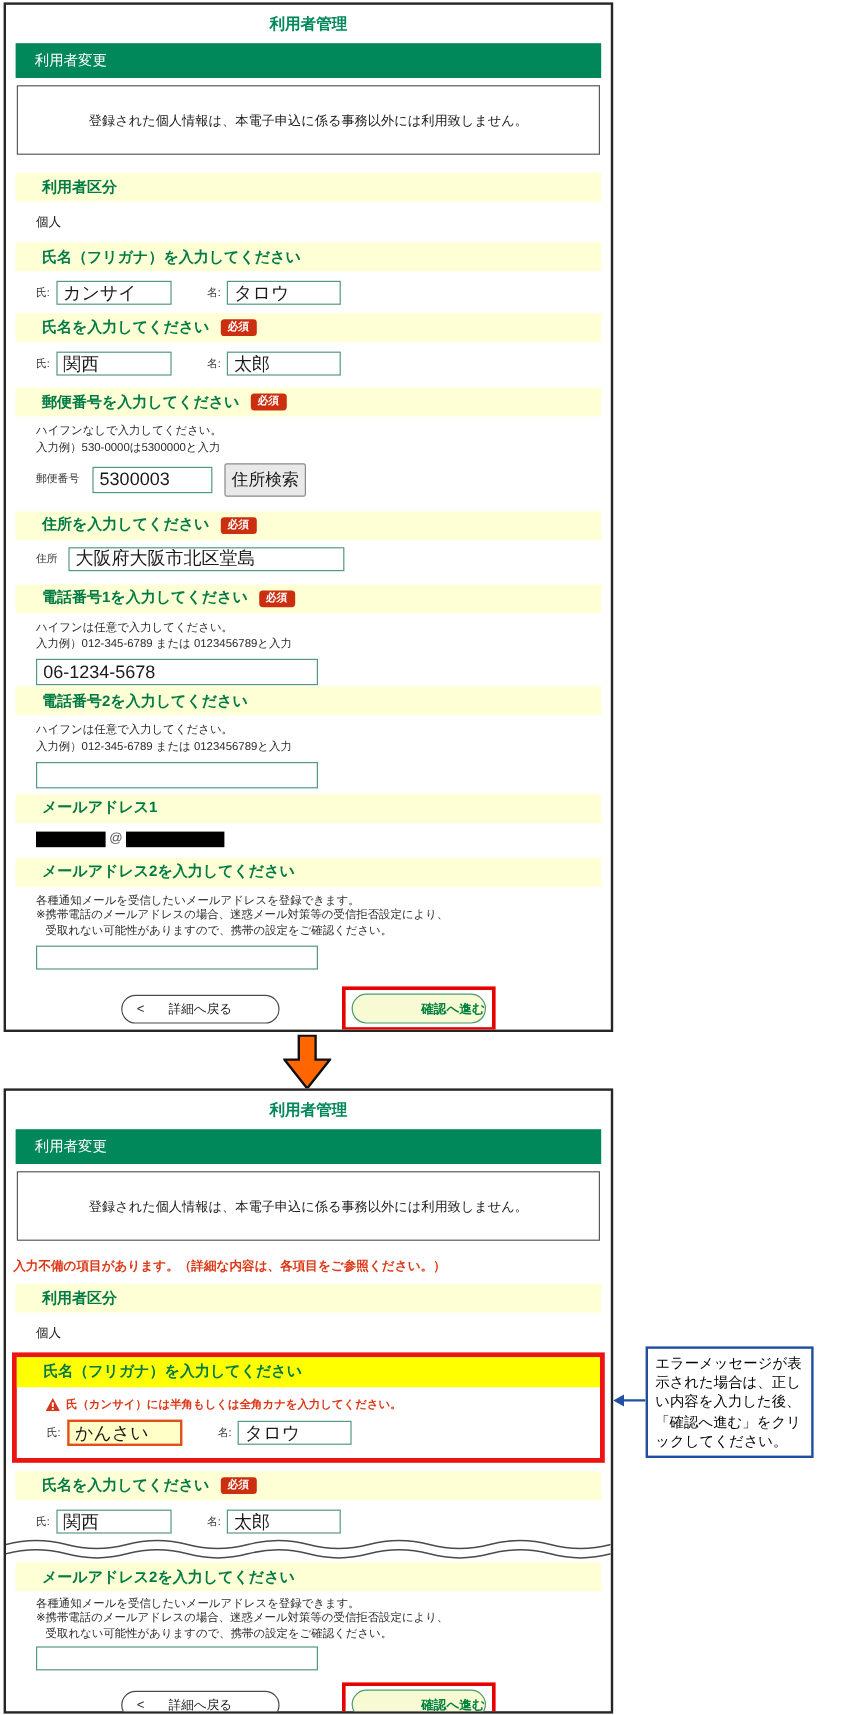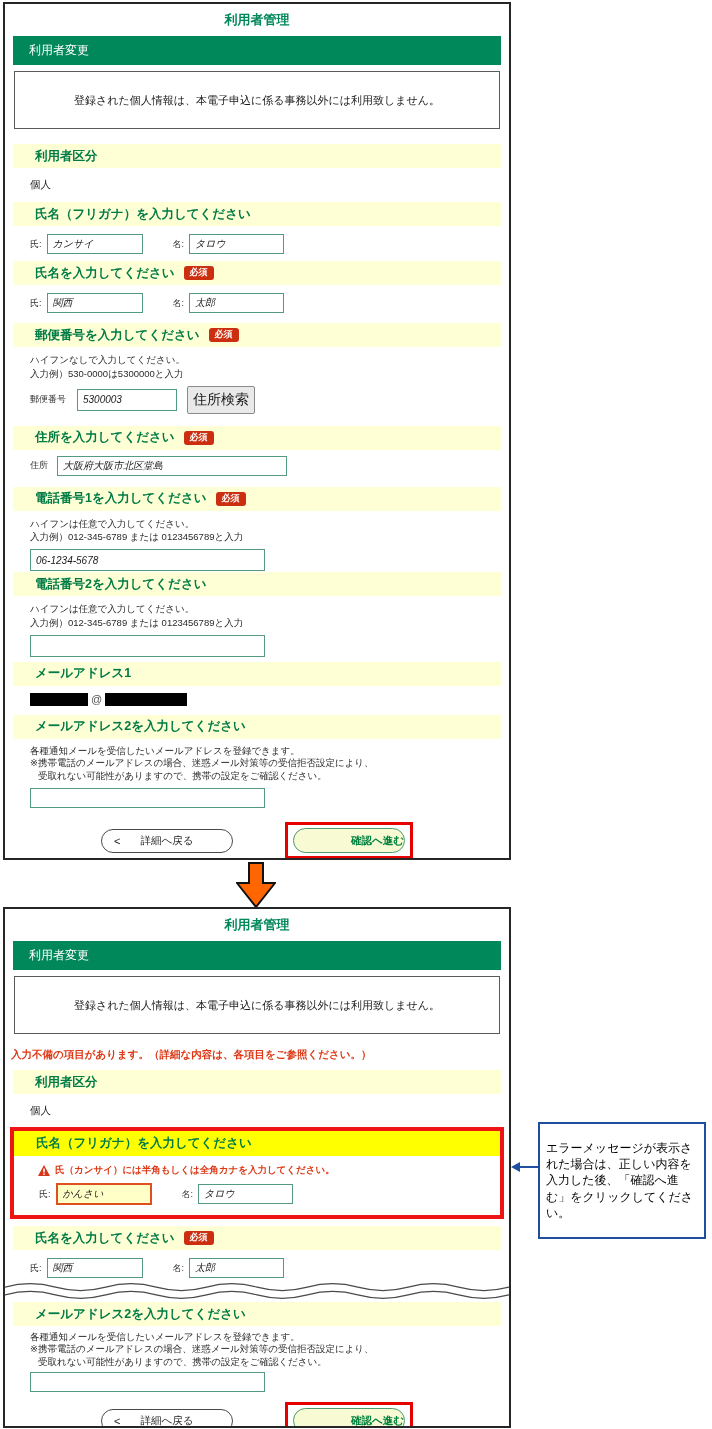--- a/index.html
+++ b/index.html
@@ -21,22 +21,22 @@
     margin:6px 9px 0; border:1px solid #5A5A5A; height:58px;
     display:flex; align-items:center; justify-content:center; font-size:11px; color:#1A1A1A;
   }
   .band { margin:0 8px; background:#FFFFD6; display:flex; align-items:center; gap:9px; padding-left:22px; height:24px; }
   .band-title { color:#007B46; font-weight:bold; font-size:12.5px; }
   .badge { background:#CC2F10; color:#fff; font-size:9px; font-weight:bold; padding:2px 6px 3px; border-radius:3px; line-height:1; }
   .value-text { margin:10px 0 0 25px; font-size:10.5px; color:#1A1A1A; }
   .field-row { margin:8px 0 0 25px; display:flex; align-items:center; }
   .small-label { font-size:9px; color:#333; margin-right:5px; }
   .text-input {
-    border:1px solid #55997F; height:20px; font-size:10px; padding:0 5px;
-    font-family:inherit; background:#fff; color:#1A1A1A;font-style:italic;
+    border:1px solid #55997F; height:20px; font-size:15px; padding:0 5px;
+    font-family:inherit; background:#fff; color:#1A1A1A;
   }
   .hints { margin:6px 0 0 25px; font-size:9.5px; color:#2A2A2A; line-height:1.45; }
   .gray-btn {
     margin-left:10px; background:#E9E9E9; border:1px solid #8A8A8A; border-radius:2px;
     font-size:14px; color:#1A1A1A; padding:4px 5px; font-family:inherit; cursor:pointer;
   }
   .redacted-row { margin:7px 0 0 25px; display:flex; align-items:center; gap:3px; }
   .redact-bar { background:#000; height:13px; display:inline-block; }
   .at-sign { font-size:11px; color:#555; }
 
@@ -60,22 +60,22 @@
   .error-block .band { margin:0; background:#FFFF00; height:25px; }
   .warning-row { margin:8px 0 0 24px; display:flex; align-items:center; gap:5px; }
   .warning-text { color:#DD3815; font-weight:bold; font-size:9.5px; }
   .input-error { border:2px solid #E0501E; background:#FFFFC8; }
 
   .wavy { margin-top:4px; display:block; }
 
   .down-arrow { position:absolute; left:236px; top:862px; }
 
   .callout {
-    position:absolute; left:538px; top:1122px; width:168px;
-    border:2px solid #1F4E9E; padding:16px 6px; font-size:12px; line-height:1.35; color:#000;
+    position:absolute; left:538px; top:1122px; width:140px;
+    border:2px solid #1F4E9E; padding:4px 6px; font-size:12px; line-height:1.35; color:#000;
   }
   .callout-arrow { position:absolute; left:511px; top:1160px; }
 </style>
 </head>
 <body>
 
 <div class="screen" id="screen1">
   <div class="page-title">利用者管理</div>
   <div class="green-bar">利用者変更</div>
   <div class="notice-box">

